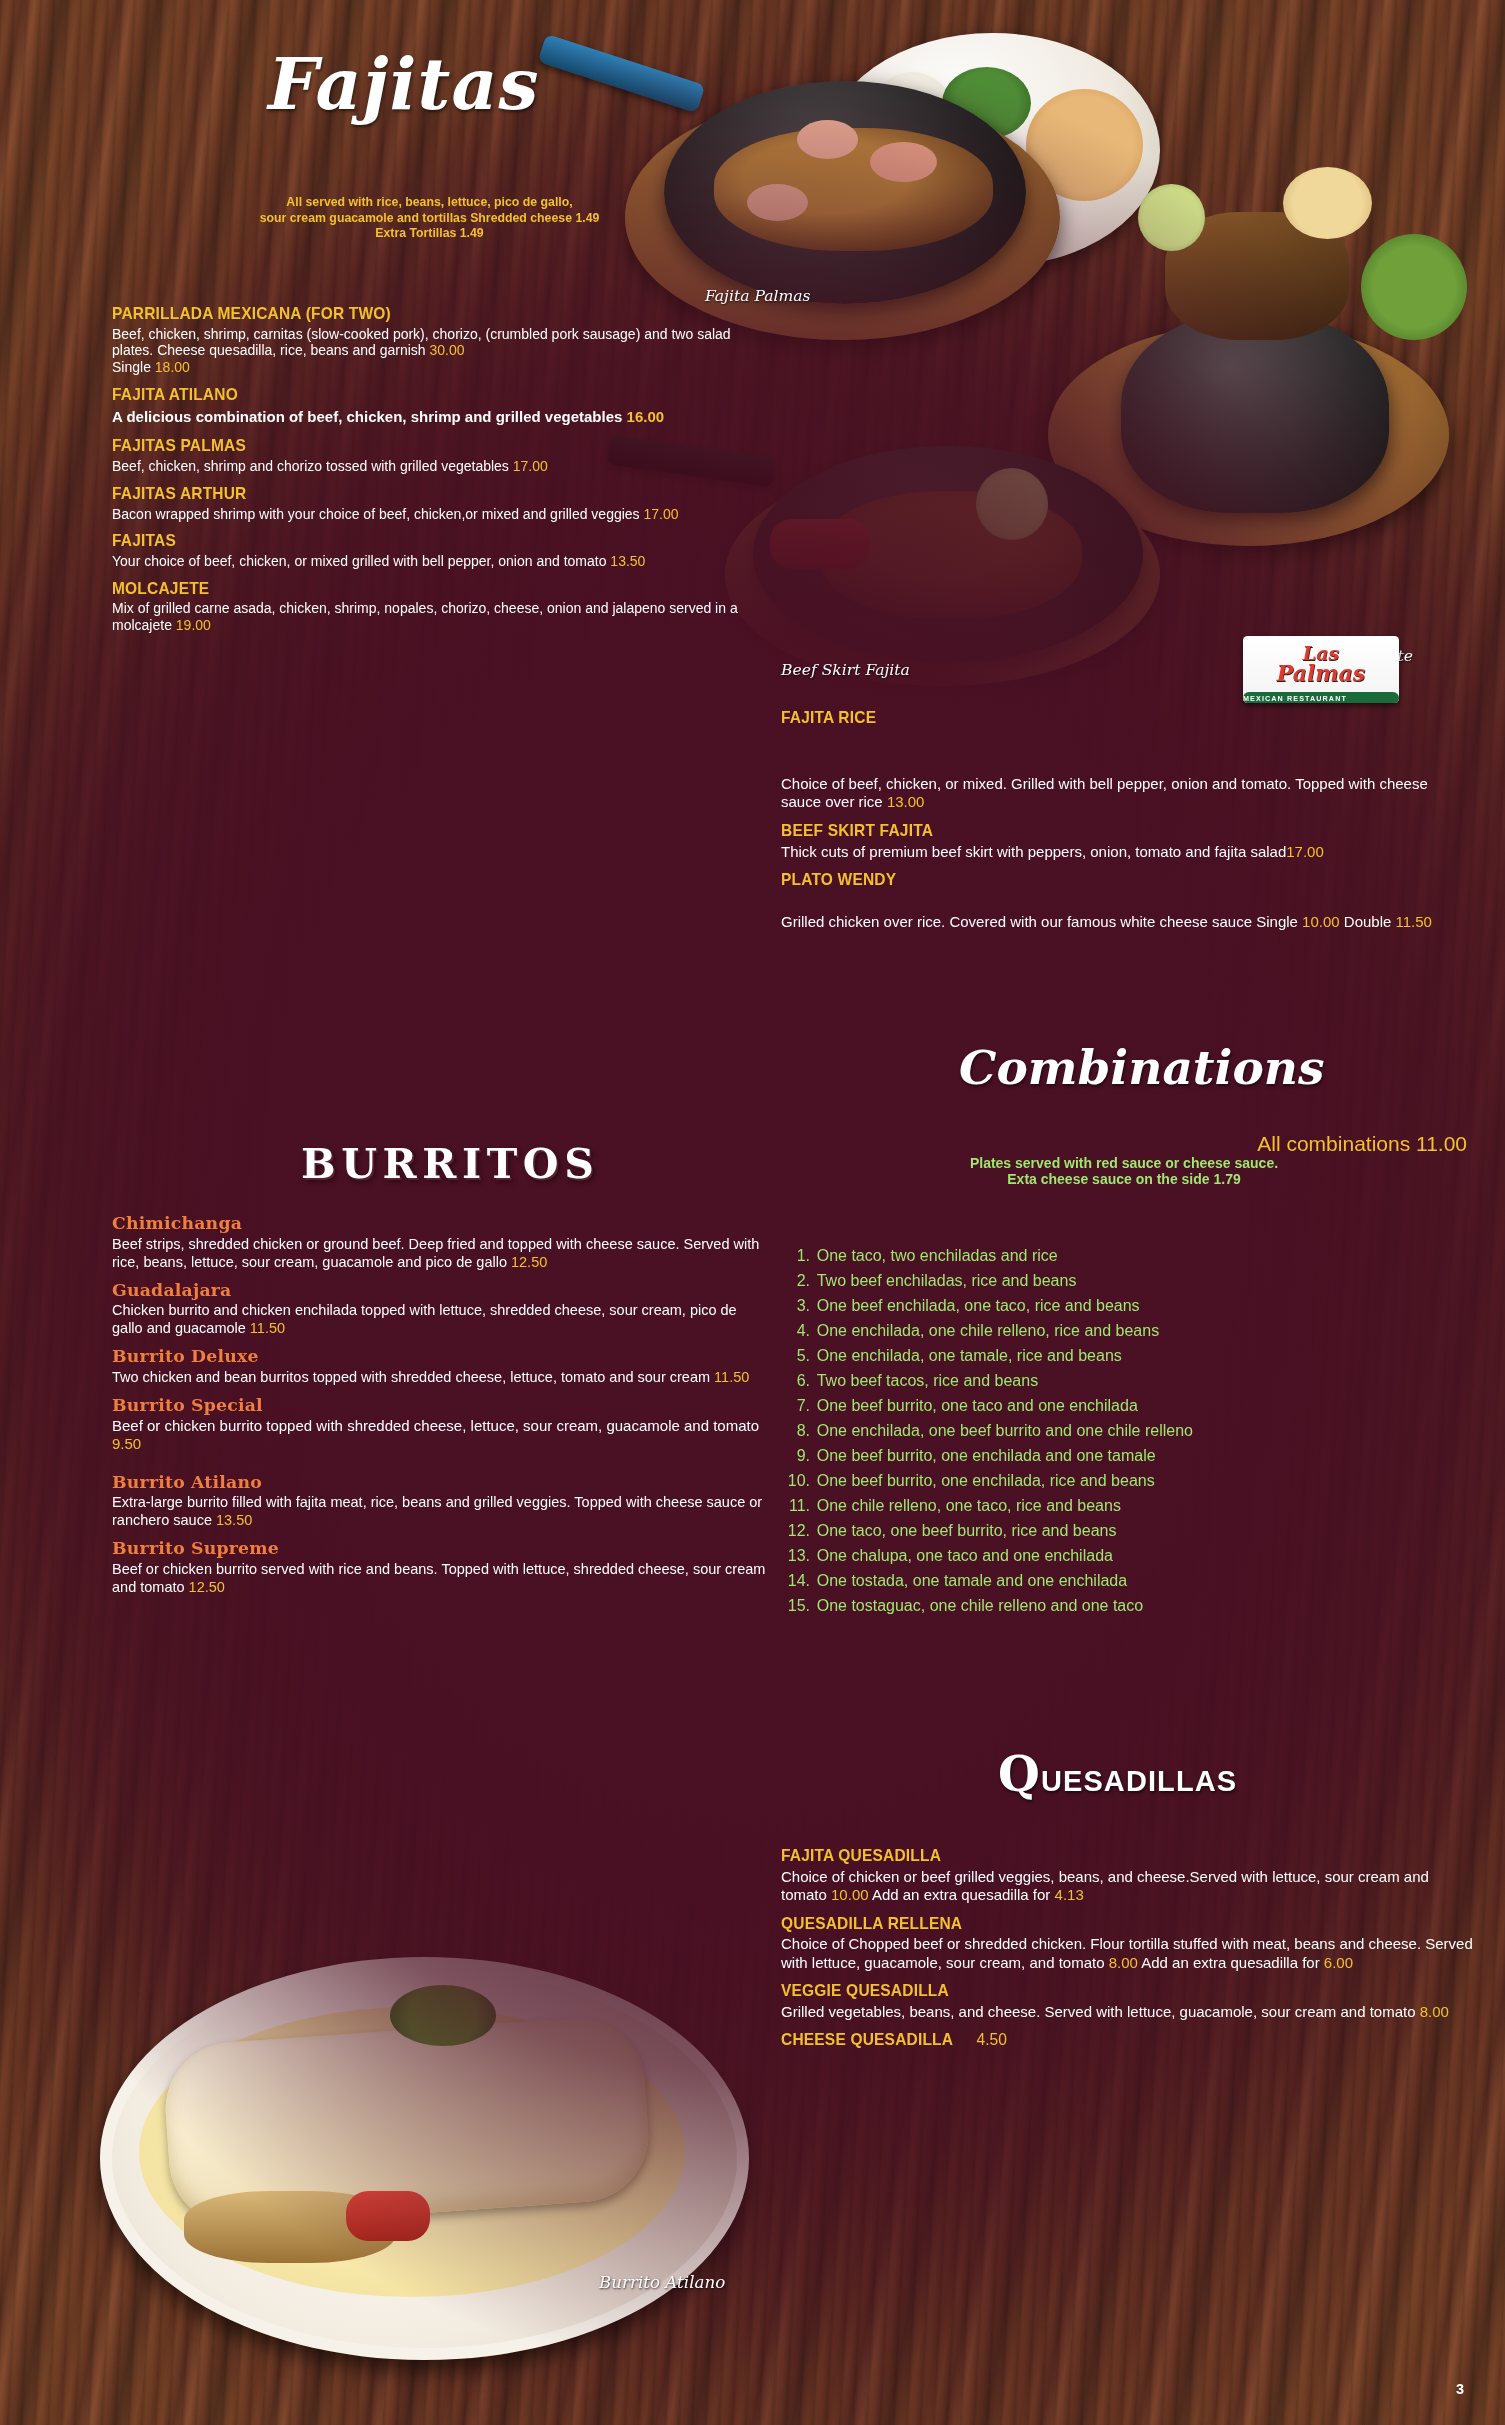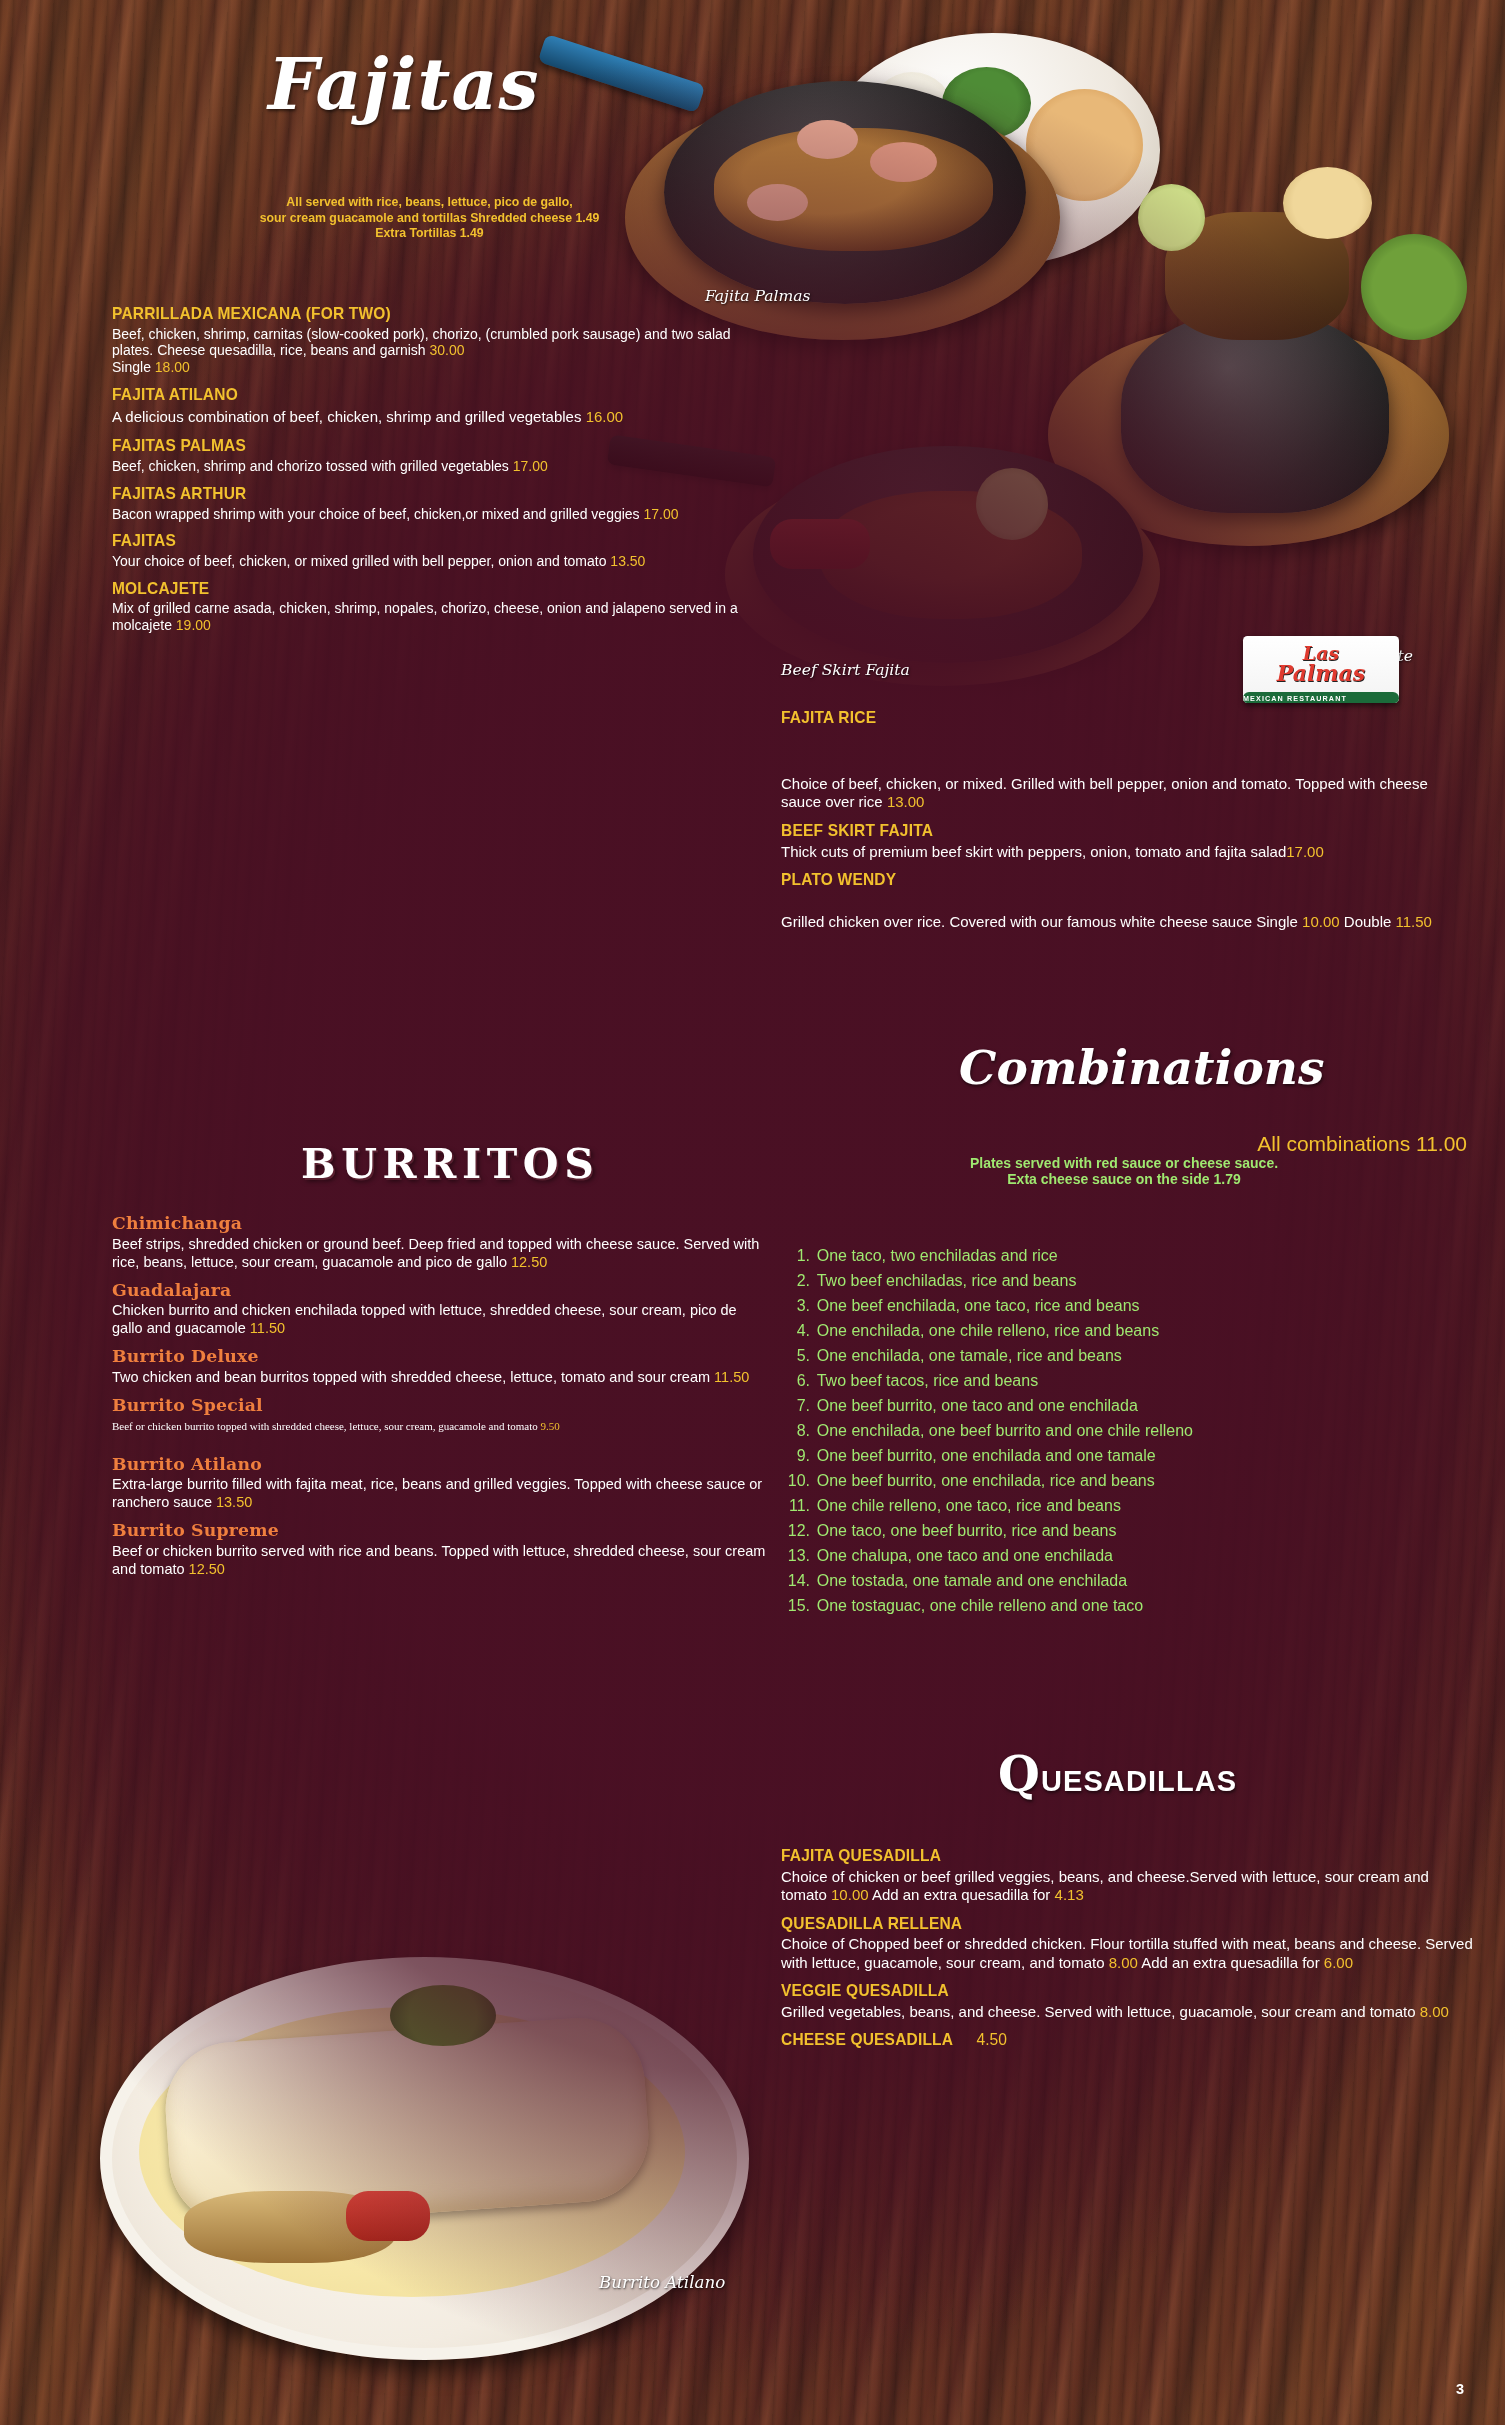--- a/index.html
+++ b/index.html
@@ -260,21 +260,21 @@
       <div class="desc">
         <span>Beef, chicken, shrimp, carnitas (slow-cooked pork), chorizo, (crumbled pork sausage) and two salad plates. Cheese quesadilla, rice, beans and garnish</span>
         <span class="price">30.00</span><br>
         <span>Single</span>
         <span class="price">18.00</span>
       </div>
     </div>
 
     <div class="item">
       <div class="item-title">FAJITA ATILANO</div>
-      <div class="desc" style="font-size:15px;line-height:21px;">
+      <div class="desc" style="font-size:15px;line-height:21px;font-weight:bold;">
         <span>A delicious combination of beef, chicken, shrimp and grilled vegetables</span>
         <span class="price">16.00</span>
       </div>
     </div>
 
     <div class="item">
       <div class="item-title">FAJITAS PALMAS</div>
       <div class="desc">
         <span>Beef, chicken, shrimp and chorizo tossed with grilled vegetables</span>
         <span class="price">17.00</span>
@@ -351,21 +351,21 @@
     </div>
     <div class="item">
       <div class="item-title orange" style="font-family:'DejaVu Serif',serif;font-size:17.3px;transform:none;">Burrito Deluxe</div>
       <div class="desc" style="font-size:14.5px;line-height:18px;">
         <span>Two chicken and bean burritos topped with shredded cheese, lettuce, tomato and sour cream</span>
         <span class="price">11.50</span>
       </div>
     </div>
     <div class="item">
       <div class="item-title orange" style="font-family:'DejaVu Serif',serif;font-size:17.3px;transform:none;">Burrito Special</div>
-      <div class="desc" style="font-size:11px;line-height:18px;font-family:Liberation Serif, serif;">
+      <div class="desc" style="font-size:15px;line-height:18px;">
         <span>Beef or chicken burrito topped with shredded cheese, lettuce, sour cream, guacamole and tomato</span>
         <span class="price">9.50</span>
       </div>
     </div>
     <div class="item" style="margin-top:19px;">
       <div class="item-title orange" style="font-family:'DejaVu Serif',serif;font-size:17.3px;transform:none;">Burrito Atilano</div>
       <div class="desc" style="font-size:14.5px;line-height:18px;">
         <span> Extra-large burrito filled with fajita meat, rice, beans and grilled veggies. Topped with cheese sauce or ranchero sauce</span>
         <span class="price">13.50</span>
       </div>

